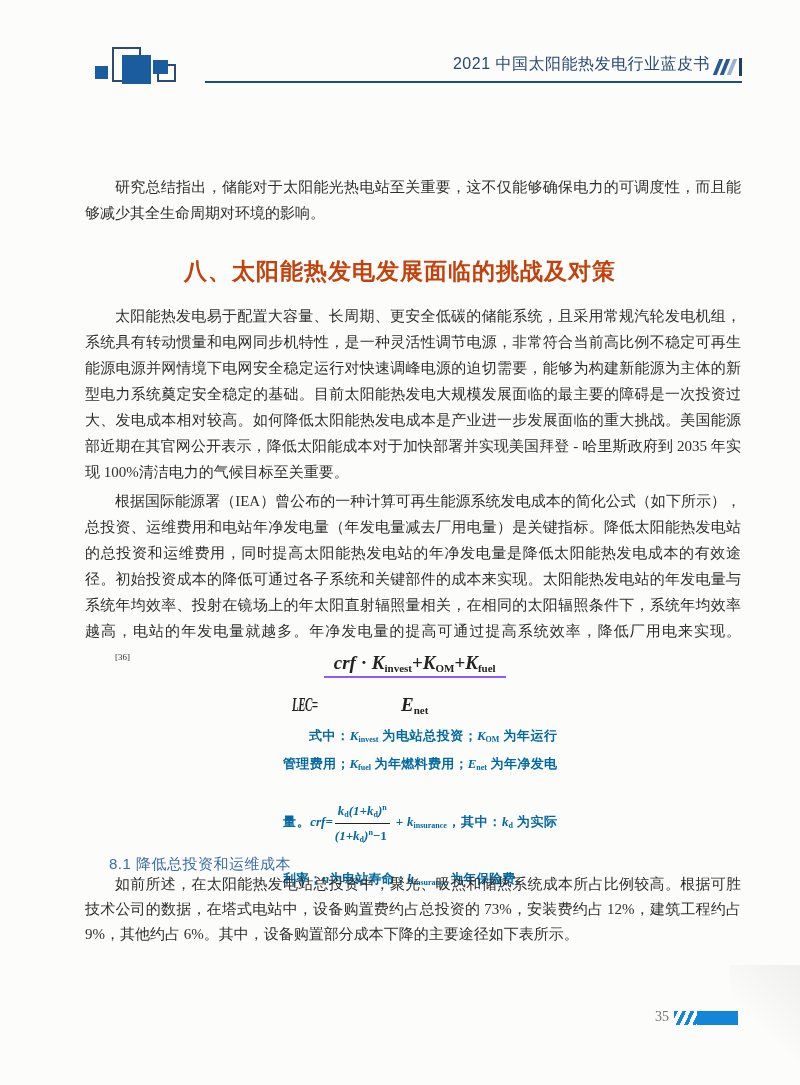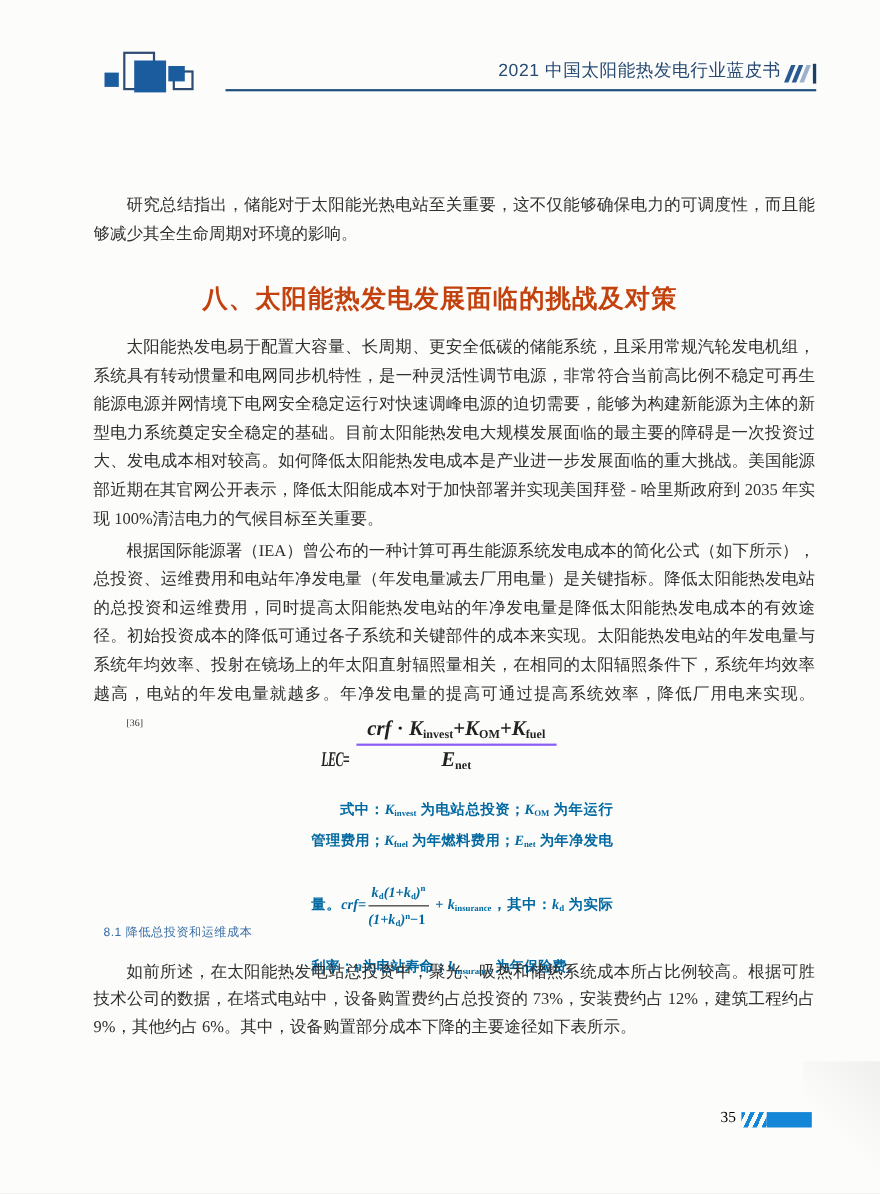--- a/index.html
+++ b/index.html
@@ -46,51 +46,51 @@
   .pos-p5{top:872px;line-height:25px;}
   .ref{font-size:9px;vertical-align:6px;padding-left:30px;}
   
   .chapter-title{
     position:absolute;left:0;top:256px;width:800px;margin:0;
     text-align:center;
     font-family:"Liberation Sans","DejaVu Sans",sans-serif;
     font-size:23px;font-weight:700;color:#c2410c;letter-spacing:1px;
   }
   .section-heading{
-    position:absolute;left:94px;top:840px;margin:0;
+    position:absolute;left:94px;top:840px;margin:15px;
     font-family:"Liberation Sans","DejaVu Sans",sans-serif;
-    font-size:11px;font-weight:500;color:#386ea6;letter-spacing:.5px;
+    font-size:15px;font-weight:500;color:#386ea6;letter-spacing:.5px;
   }
   
   .formula{
     position:absolute;left:292px;top:652px;
     display:flex;align-items:flex-end;gap:14px;
     font-size:19px;font-weight:700;color:#222;
   }
   .formula .lhs{display:inline-block;transform:scaleX(.58);transform-origin:left center;
     font-style:italic;letter-spacing:-1px;white-space:nowrap;}
   .formula .frac{display:inline-block;text-align:center;margin-left:-26px;}
   .formula .frac .num{display:block;padding:0 10px 2px 10px;border-bottom:2px solid #8b5cf6;}
-  .formula .frac .den{display:block;padding-top:2px;}
+  .formula .frac .den{display:block;padding-top:16px;}
   .formula sub{font-size:11px;font-style:normal;font-weight:600;vertical-align:-3px;}
   
   .note{
     position:absolute;left:283px;top:724px;width:274px;margin:0;
     font-size:13px;line-height:24px;font-weight:700;color:#0369a1;
     text-align:justify;text-align-last:left;text-indent:2em;
   }
   .note sub{font-size:8px;vertical-align:-2px;font-style:normal;}
   .note sup{font-size:8px;vertical-align:5px;font-style:normal;}
   .note .frac{display:inline-block;text-align:center;text-indent:0;vertical-align:middle;line-height:15px;margin:20px 2px;}
   .note .frac .num{display:block;border-bottom:1.5px solid #222;padding:0 3px 1px 3px;}
   .note .frac .den{display:block;padding-top:1px;}
   .tk-i{font-style:italic;}
   .tk-b{font-weight:700;}
   
-  .page-number{position:absolute;left:655px;top:1009px;font-size:14px;color:#000000;}
+  .page-number{position:absolute;left:655px;top:1009px;font-size:14px;color:#737373;}
   .footer-bar{position:absolute;left:674px;top:1011px;width:64px;height:14px;display:flex;}
   .footer-bar .bar-hatch{width:23px;height:100%;
     background:repeating-linear-gradient(115deg,#1486d8 0 3.5px,#fcfcfb 3.5px 7.5px);}
   .footer-bar .bar-solid{flex:1;background:#1486d8;}
   
   .corner-shade{position:absolute;right:0;bottom:0;width:70px;height:120px;
     background:linear-gradient(225deg,rgba(0,0,0,.05),rgba(0,0,0,0) 55%);}
 </style>
 </head>
 <body>

